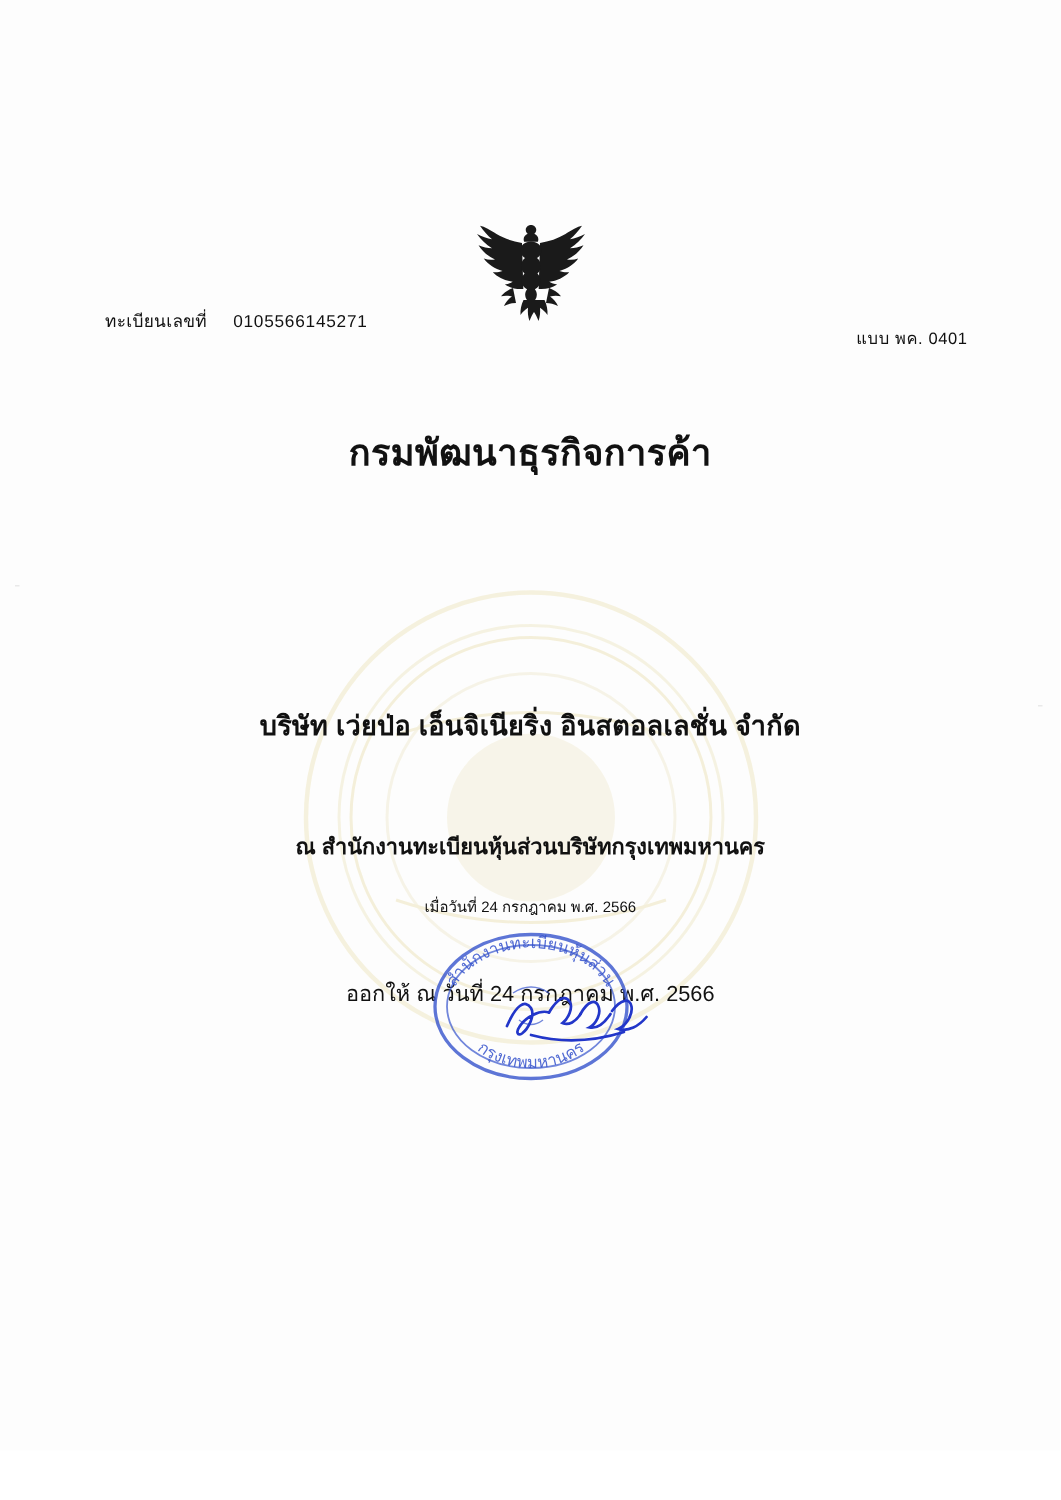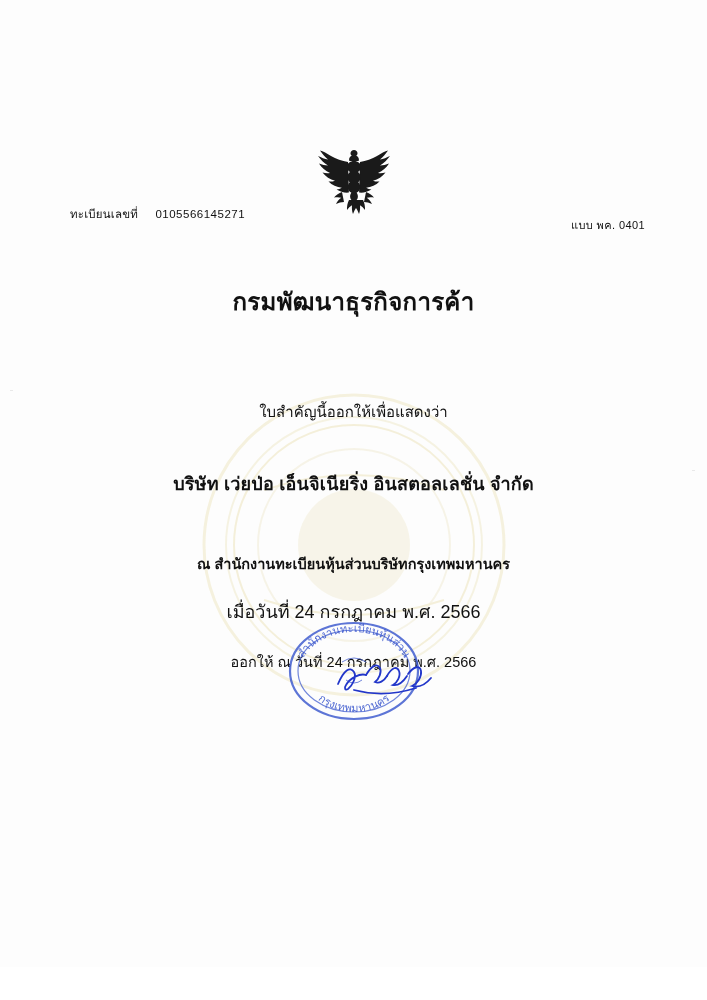--- a/index.html
+++ b/index.html
@@ -99,21 +99,21 @@
   .line {
     position: absolute;
     left: 0; right: 0;
     text-align: center;
     white-space: nowrap;
   }
   .issued-to   { top: 400px; font-size: 15px; }
   .company     { top: 469px; font-size: 18px; font-weight: bold; letter-spacing: 0.2px; }
   .registered  { top: 511px; font-size: 19px; font-weight: bold; }
   .office      { top: 552px; font-size: 14.5px; font-weight: bold; }
-  .on-date     { top: 597px; font-size: 18px; }
+  .on-date     { top: 597px; font-size: 10px; }
   .issued-date { top: 650px; font-size: 14.5px; }
   .signer      { top: 690px; font-size: 12.5px; }
 
   
   .seal {
     position: absolute;
     left: 50%;
     top: 618px;
     transform: translateX(-50%);
     width: 136px;
@@ -175,21 +175,20 @@
         <circle cx="165" cy="165" r="56"></circle>
       </g>
       <g stroke="#ece3b8" stroke-width="2" fill="none">
         <path d="M165 45 a120 120 0 0 1 0 240 a120 120 0 0 1 0 -240"></path>
         <path d="M75 110 q90 -30 180 0"></path>
         <path d="M75 220 q90 30 180 0"></path>
       </g>
     </svg>
   </div>
 
-  <div class="line issued-to">ใบสำคัญนี้ออกให้เพื่อแสดงว่า</div>
   <div class="line company">บริษัท เว่ยป่อ เอ็นจิเนียริ่ง อินสตอลเลชั่น จำกัด</div>
   <div class="line office">ณ สำนักงานทะเบียนหุ้นส่วนบริษัทกรุงเทพมหานคร</div>
   <div class="line on-date">เมื่อวันที่ 24 กรกฎาคม พ.ศ. 2566</div>
   <div class="line issued-date">ออกให้ ณ วันที่ 24 กรกฎาคม พ.ศ. 2566</div>
 
   <div class="seal">
     <svg viewBox="0 0 136 106" width="136" height="106" xmlns="http://www.w3.org/2000/svg">
       <ellipse cx="68" cy="53" rx="64" ry="48" fill="none" stroke="#3552cc" stroke-width="2.2" opacity="0.8"></ellipse>
       <ellipse cx="68" cy="53" rx="56" ry="41" fill="none" stroke="#3552cc" stroke-width="1.2" opacity="0.7"></ellipse>
       <path id="sealTop" d="M14 55 a54 41 0 0 1 108 0" fill="none"></path>

